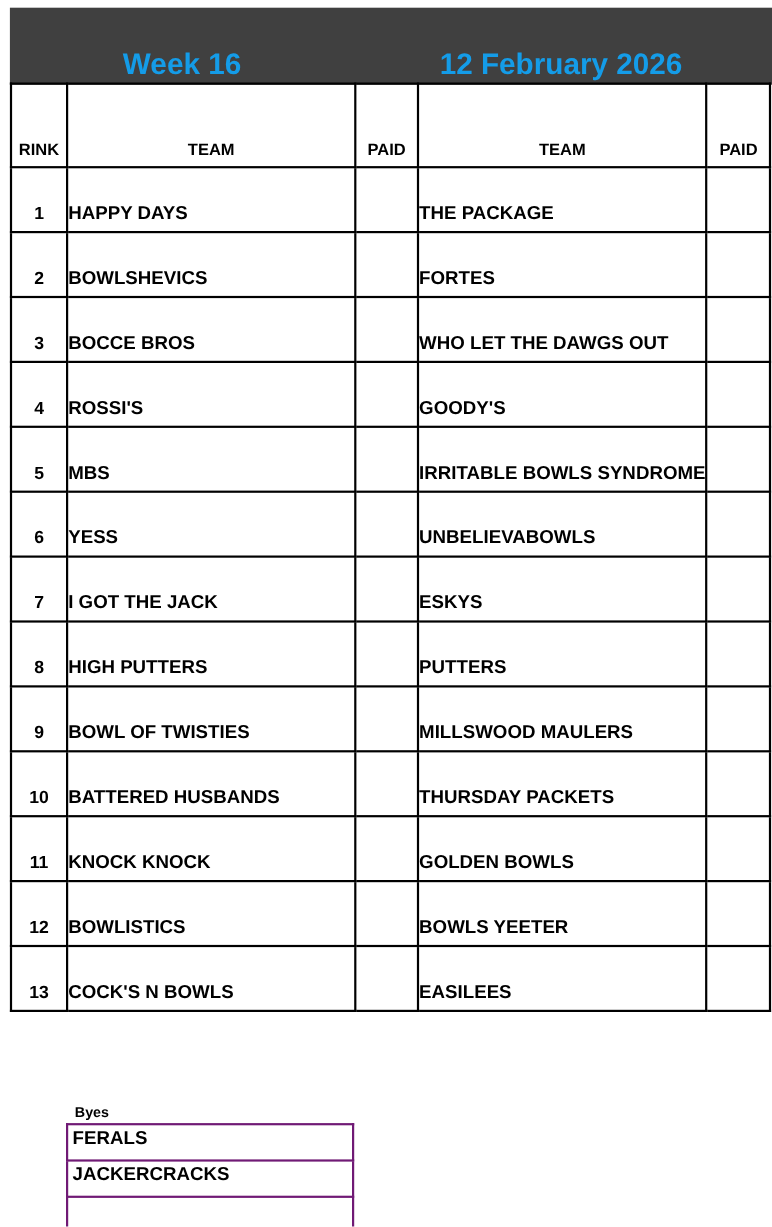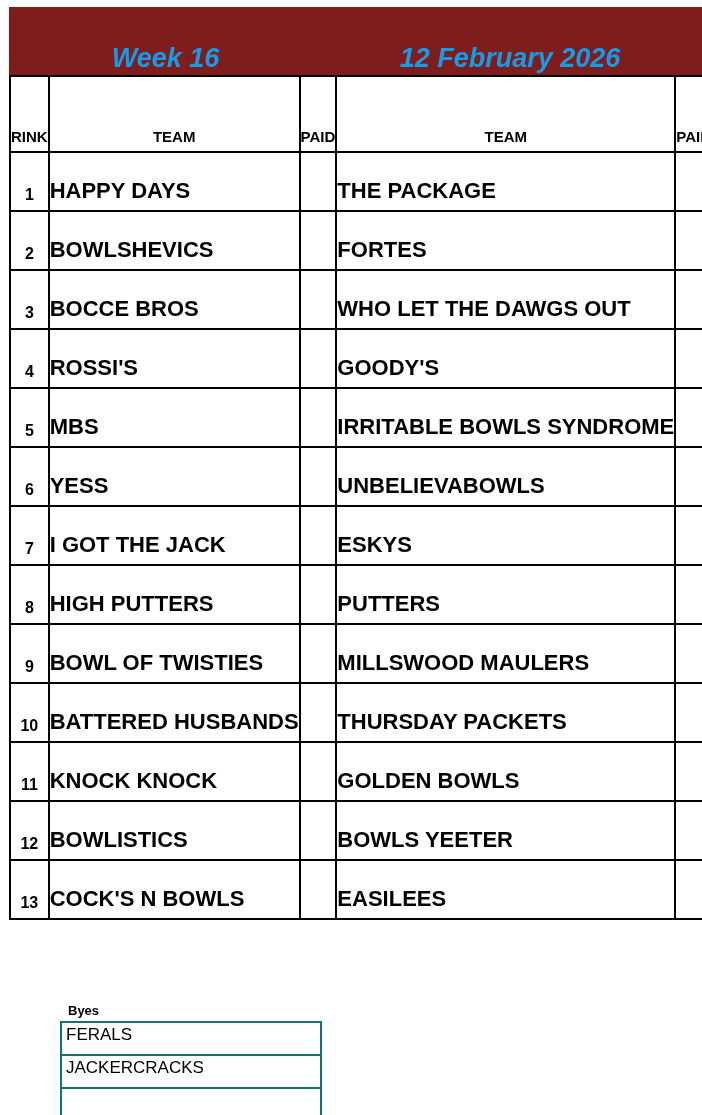--- a/index.html
+++ b/index.html
@@ -11,22 +11,21 @@
     font-family: "Liberation Sans", sans-serif;
     color: #000;
   }
   .page { position: relative; width: 702px; height: 1115px; }
 
   
   .band {
     position: absolute;
     left: 9px; top: 7px;
     width: 693px; height: 70px;
-    background: #7f1d1d;
-    font-style: italic;
+    background: #404040;
   }
   .band-title {
     position: absolute;
     bottom: 3px;
     font-weight: bold;
     font-size: 27px;
     line-height: 1.1;
     color: #149CE8;
     text-align: center;
     white-space: nowrap;
@@ -49,43 +48,43 @@
     overflow: hidden;
     white-space: nowrap;
   }
   table.fixtures thead tr { height: 76px; }
   table.fixtures tbody tr { height: 59px; }
   table.fixtures th {
     text-align: center;
     font-size: 15px;
   }
   td.rink { text-align: center; font-size: 16px; }
-  td.team { text-align: left; font-size: 22px; padding-left: 3px; }
+  td.team { text-align: left; font-size: 17px; padding-left: 3px; }
   td.paid { font-size: 16px; }
 
   
   .byes-label {
     position: absolute;
     left: 68px; top: 1004px;
     font-size: 13px;
     font-weight: bold;
     line-height: 1.15;
   }
   table.byes {
     position: absolute;
     left: 60px; top: 1021px;
     width: 262px;
     border-collapse: collapse;
     table-layout: fixed;
   }
   table.byes tr { height: 29px; }
   table.byes td {
-    border: 2px solid #0f766e;
+    border: 2px solid #701a75;
     font-size: 17px;
-    font-weight: normal;
+    font-weight: bold;
     text-align: left;
     vertical-align: middle;
     padding: 2px 0 9px 4px;
     white-space: nowrap;
   }
 </style>
 </head>
 <body>
 
 <div class="page">

